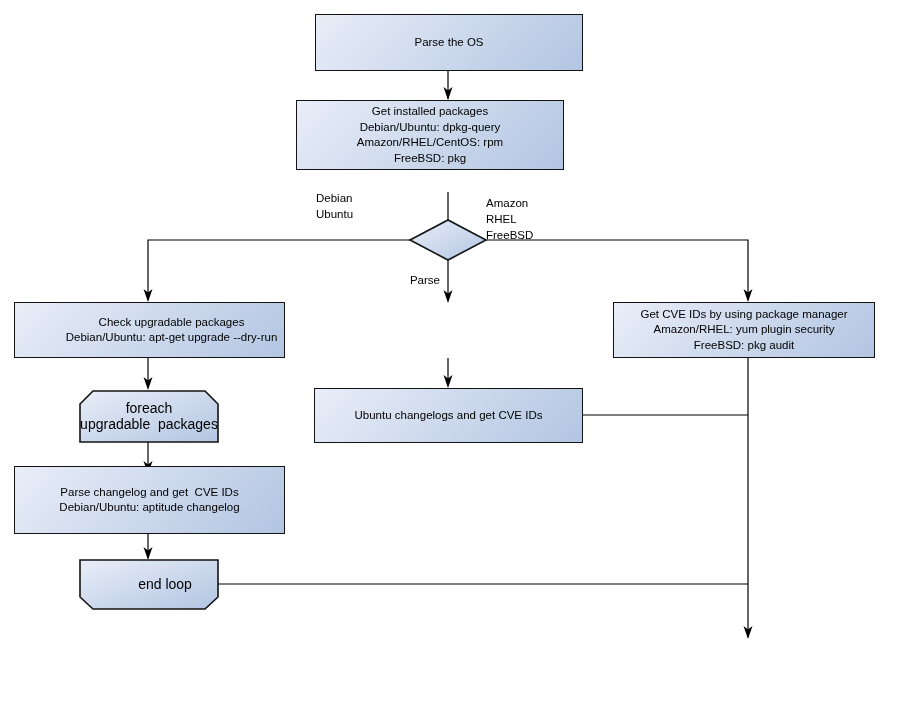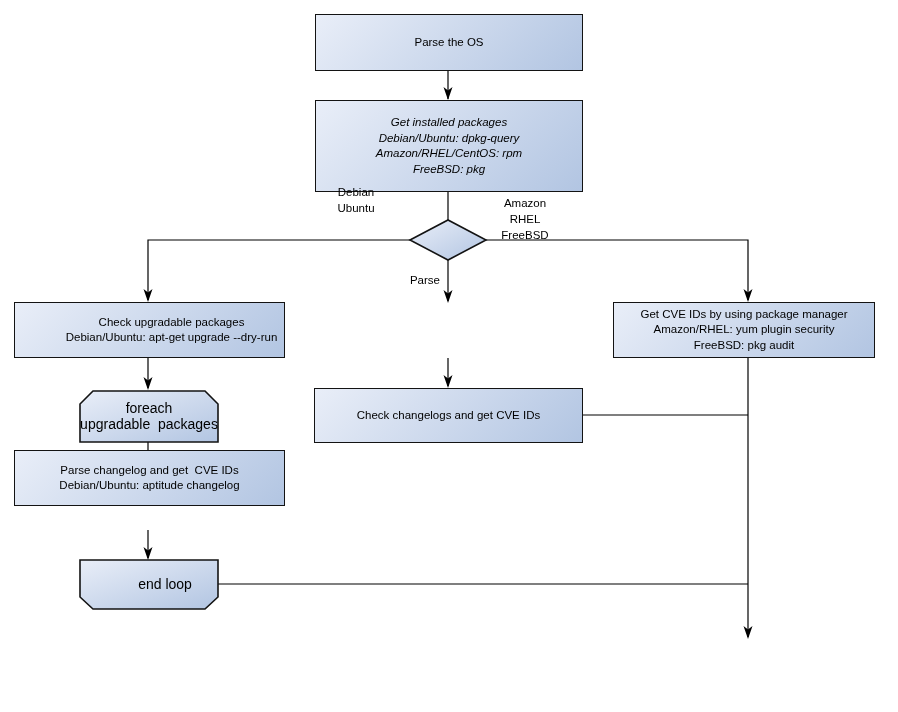--- a/index.html
+++ b/index.html
@@ -93,46 +93,46 @@
 
     <g stroke="#131313" stroke-width="1.6" fill="url(#nodeGrad)">
       <polygon points="410,240 448,220 486,240 448,260"></polygon>
       <polygon points="93,391 205,391 218,404 218,442 80,442 80,404"></polygon>
       <polygon points="80,560 218,560 218,597 205,609 93,609 80,597"></polygon>
     </g>
   </svg>
 
   <div class="node" style="left:315px; top:14px; width:268px; height:57px;">Parse the OS</div>
 
-  <div class="node" style="left:315px; top:100px; width:268px; height:92px;font-style:italic;">Get installed packages
+  <div class="node" style="left:296px; top:100px; width:268px; height:70px;">Get installed packages
 Debian/Ubuntu: dpkg-query
 Amazon/RHEL/CentOS: rpm
 FreeBSD: pkg</div>
 
   <div class="node" style="left:14px; top:302px; width:271px; height:56px;padding-left:44px;">Check upgradable packages
 Debian/Ubuntu: apt-get upgrade --dry-run</div>
 
-  <div class="node" style="left:14px; top:450px; width:271px; height:56px;">Parse changelog and get  CVE IDs
+  <div class="node" style="left:14px; top:466px; width:271px; height:68px;">Parse changelog and get  CVE IDs
 Debian/Ubuntu: aptitude changelog</div>
 
 
-  <div class="node" style="left:314px; top:388px; width:269px; height:55px;">Check changelogs and get CVE IDs</div>
+  <div class="node" style="left:314px; top:388px; width:269px; height:55px;">Ubuntu changelogs and get CVE IDs</div>
 
   <div class="node" style="left:613px; top:302px; width:262px; height:56px;">Get CVE IDs by using package manager
 Amazon/RHEL: yum plugin security
 FreeBSD: pkg audit</div>
 
 
   <div class="shape-text" style="left:80px; top:391px; width:138px; height:51px;">foreach
 upgradable  packages</div>
 
   <div class="shape-text" style="left:80px; top:560px; width:138px; height:49px;margin-left:16px;">end loop</div>
 
-  <div class="edge-label" style="left:316px; top:184px; width:80px; text-align:center;">Debian
+  <div class="edge-label" style="left:316px; top:190px; width:80px; text-align:left;">Debian
 Ubuntu</div>
 
-  <div class="edge-label" style="left:486px; top:195px; width:78px; text-align:center;">Amazon
+  <div class="edge-label" style="left:486px; top:195px; width:78px; text-align:left;">Amazon
 RHEL
 FreeBSD</div>
 
   <div class="edge-label" style="left:378px; top:272px; width:62px; text-align:right;">Parse</div>
 
 </div>
 
 </body></html>

